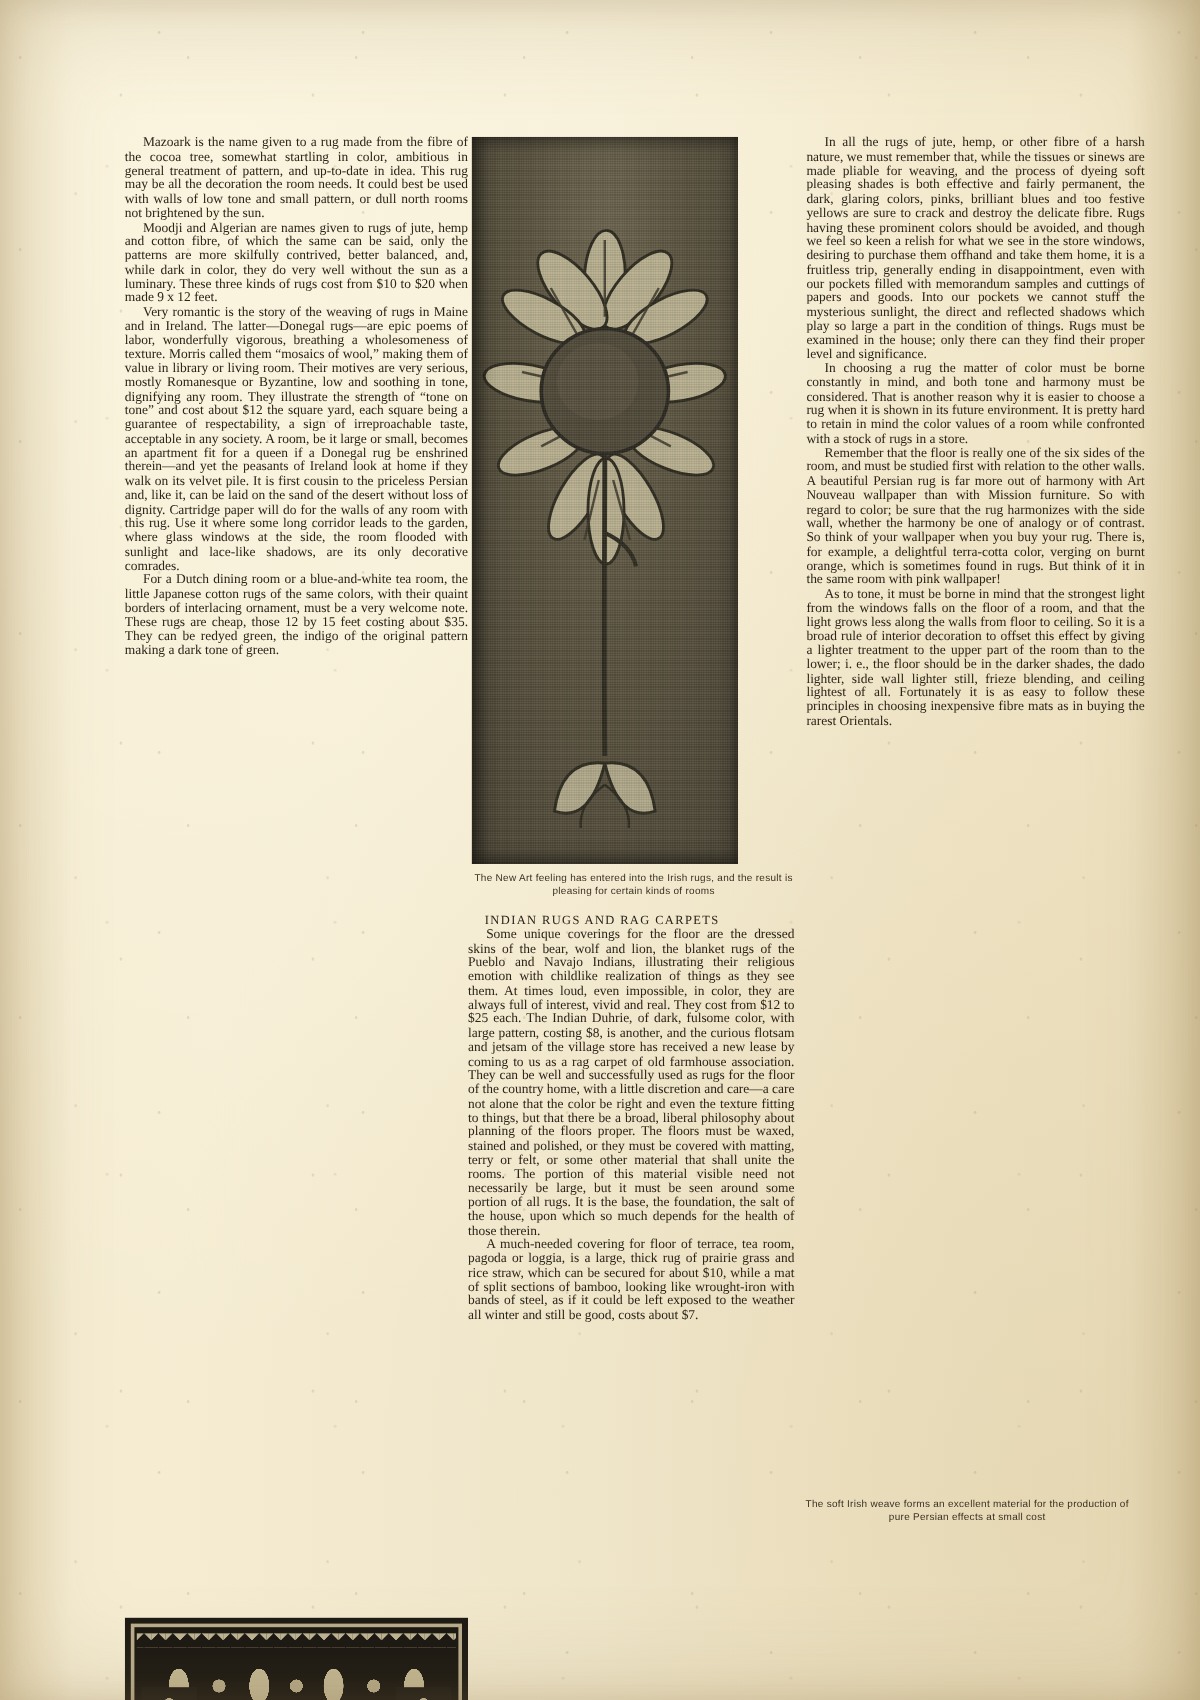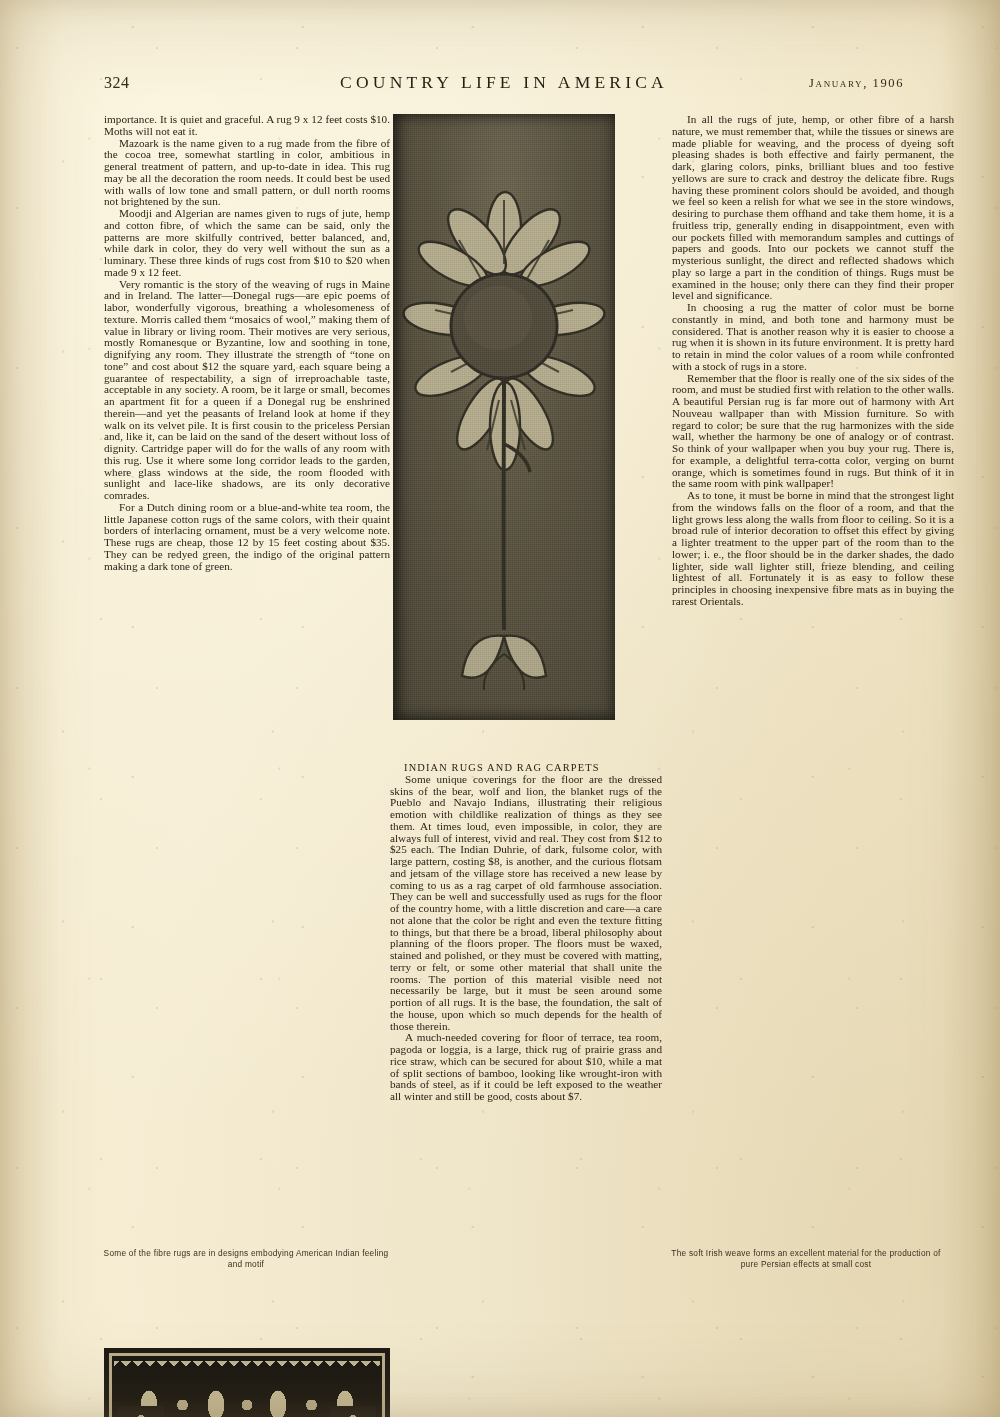--- a/index.html
+++ b/index.html
@@ -154,28 +154,22 @@
   #cap-persian{left:662px;top:1248px;width:288px;}
 </style>
 </head>
 <body>
 
 <div class="paper"></div>
 <div class="speckle"></div>
 
 <div class="page">
 
-  <div class="runhead">
-    <span class="folio">324</span>
-    <span class="magtitle">COUNTRY LIFE IN AMERICA</span>
-    <span class="issue">January, 1906</span>
-  </div>
 
   <div class="col col-left">
-    <p class="noind">importance. It is quiet and graceful. A rug 9 x 12 feet costs $10. Moths will not eat it.</p>
     <p>Mazoark is the name given to a rug made from the fibre of the cocoa tree, somewhat startling in color, ambitious in general treatment of pattern, and up-to-date in idea. This rug may be all the decoration the room needs. It could best be used with walls of low tone and small pattern, or dull north rooms not brightened by the sun.</p>
     <p>Moodji and Algerian are names given to rugs of jute, hemp and cotton fibre, of which the same can be said, only the patterns are more skilfully contrived, better balanced, and, while dark in color, they do very well without the sun as a luminary. These three kinds of rugs cost from $10 to $20 when made 9 x 12 feet.</p>
     <p>Very romantic is the story of the weaving of rugs in Maine and in Ireland. The latter—Donegal rugs—are epic poems of labor, wonderfully vigorous, breathing a wholesomeness of texture. Morris called them “mosaics of wool,” making them of value in library or living room. Their motives are very serious, mostly Romanesque or Byzantine, low and soothing in tone, dignifying any room. They illustrate the strength of “tone on tone” and cost about $12 the square yard, each square being a guarantee of respectability, a sign of irreproachable taste, acceptable in any society. A room, be it large or small, becomes an apartment fit for a queen if a Donegal rug be enshrined therein—and yet the peasants of Ireland look at home if they walk on its velvet pile. It is first cousin to the priceless Persian and, like it, can be laid on the sand of the desert without loss of dignity. Cartridge paper will do for the walls of any room with this rug. Use it where some long corridor leads to the garden, where glass windows at the side, the room flooded with sunlight and lace-like shadows, are its only decorative comrades.</p>
     <p>For a Dutch dining room or a blue-and-white tea room, the little Japanese cotton rugs of the same colors, with their quaint borders of interlacing ornament, must be a very welcome note. These rugs are cheap, those 12 by 15 feet costing about $35. They can be redyed green, the indigo of the original pattern making a dark tone of green.</p>
   </div>
 
   <figure id="fig-irish" class="plate">
     <div class="irish-ground"></div>
     <svg viewBox="0 0 222 606" width="222" height="606" style="position:absolute;inset:0">
       <g fill="#b7ae8e" stroke="#2e2b20" stroke-width="2.4">
@@ -216,20 +210,21 @@
         <path d="M111 522 q-36 -4 -42 40 q30 10 42 -40 z" fill="#b0a789"></path>
         <path d="M111 522 q36 -4 42 40 q-30 10 -42 -40 z" fill="#b0a789"></path>
         <path d="M111 540 q-22 16 -20 36" stroke="#2e2b20" stroke-width="2" fill="none"></path>
         <path d="M111 540 q22 16 20 36" stroke="#2e2b20" stroke-width="2" fill="none"></path>
       </g>
     </svg>
     <div class="irish-tex"></div>
     <div class="irish-edge"></div>
   </figure>
 
+  <div class="caption" id="cap-irish">The New Art feeling has entered into the Irish rugs, and the result is pleasing for certain kinds of rooms</div>
 
   <div class="col col-mid-a">
     <p class="subhead">INDIAN RUGS AND RAG CARPETS</p>
     <p>Some unique coverings for the floor are the dressed skins of the bear, wolf and lion, the blanket rugs of the Pueblo and Navajo Indians, illustrating their religious emotion with childlike realization of things as they see them. At times loud, even impossible, in color, they are always full of interest, vivid and real. They cost from $12 to $25 each. The Indian Duhrie, of dark, fulsome color, with large pattern, costing $8, is another, and the curious flotsam and jetsam of the village store has received a new lease by coming to us as a rag carpet of old farmhouse association. They can be well and successfully used as rugs for the floor of the country home, with a little discretion and care—a care not alone that the color be right and even the texture fitting to things, but that there be a broad, liberal philosophy about planning of the floors proper. The floors must be waxed, stained and polished, or they must be covered with matting, terry or felt, or some other material that shall unite the rooms. The portion of this material visible need not necessarily be large, but it must be seen around some portion of all rugs. It is the base, the foundation, the salt of the house, upon which so much depends for the health of those therein.</p>
     <p>A much-needed covering for floor of terrace, tea room, pagoda or loggia, is a large, thick rug of prairie grass and rice straw, which can be secured for about $10, while a mat of split sections of bamboo, looking like wrought-iron with bands of steel, as if it could be left exposed to the weather all winter and still be good, costs about $7.</p>
   </div>
 
   <div class="col col-right">
     <p>In all the rugs of jute, hemp, or other fibre of a harsh nature, we must remember that, while the tissues or sinews are made pliable for weaving, and the process of dyeing soft pleasing shades is both effective and fairly permanent, the dark, glaring colors, pinks, brilliant blues and too festive yellows are sure to crack and destroy the delicate fibre. Rugs having these prominent colors should be avoided, and though we feel so keen a relish for what we see in the store windows, desiring to purchase them offhand and take them home, it is a fruitless trip, generally ending in disappointment, even with our pockets filled with memorandum samples and cuttings of papers and goods. Into our pockets we cannot stuff the mysterious sunlight, the direct and reflected shadows which play so large a part in the condition of things. Rugs must be examined in the house; only there can they find their proper level and significance.</p>
     <p>In choosing a rug the matter of color must be borne constantly in mind, and both tone and harmony must be considered. That is another reason why it is easier to choose a rug when it is shown in its future environment. It is pretty hard to retain in mind the color values of a room while confronted with a stock of rugs in a store.</p>
@@ -242,19 +237,18 @@
     <div class="ind-outer"></div>
     <div class="ind-zig top"></div>
 
     <div class="ind-endrow top"></div>
 
     <div class="ind-side l"></div>
     <div class="ind-side r"></div>
 
   </figure>
 
-  <div class="caption" id="cap-indian">Some of the fibre rugs are in designs embodying American Indian feeling and motif</div>
 
   <div class="caption" id="cap-persian">The soft Irish weave forms an excellent material for the production of pure Persian effects at small cost</div>
 
 </div>
 
 <div class="vignette"></div>
 
 </body></html>

